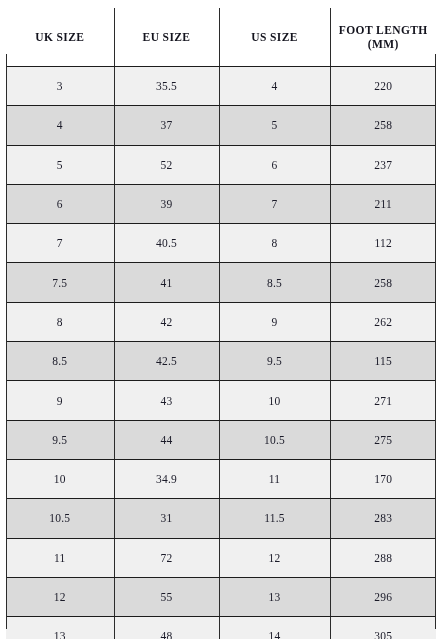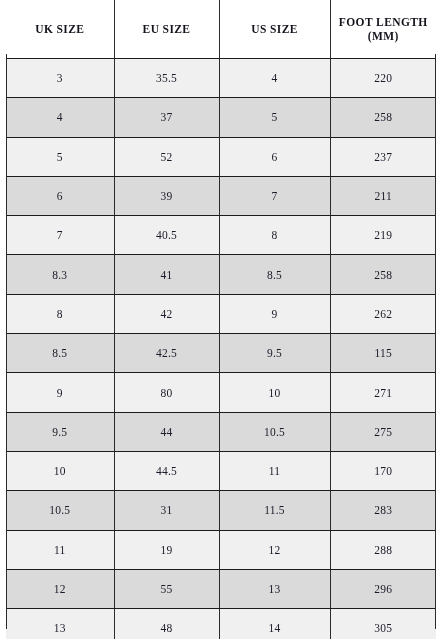--- a/index.html
+++ b/index.html
@@ -13,21 +13,21 @@
     overflow: hidden;
     font-family: "Liberation Serif", "DejaVu Serif", serif;
     color: #1a1a24;
   }
 
   .chart-wrap {
     position: relative;
     width: 442px;
     height: 639px;
     box-sizing: border-box;
-    padding: 0 6px;
+    padding: 8px 6px;
   }
 
   table.size-chart {
     width: 430px;
     border-collapse: collapse;
     table-layout: fixed;
     margin: 0;
   }
 
   table.size-chart col.c-uk  { width: 108px; }
@@ -131,67 +131,67 @@
         <tr class="row-dark">
           <td>6</td>
           <td>39</td>
           <td>7</td>
           <td>211</td>
         </tr>
         <tr class="row-light">
           <td>7</td>
           <td>40.5</td>
           <td>8</td>
-          <td>219</td>
-        </tr>
-        <tr class="row-dark">
-          <td>8.3</td>
+          <td>112</td>
+        </tr>
+        <tr class="row-dark">
+          <td>7.5</td>
           <td>41</td>
           <td>8.5</td>
           <td>258</td>
         </tr>
         <tr class="row-light">
           <td>8</td>
           <td>42</td>
           <td>9</td>
           <td>262</td>
         </tr>
         <tr class="row-dark">
           <td>8.5</td>
           <td>42.5</td>
           <td>9.5</td>
           <td>115</td>
         </tr>
         <tr class="row-light">
           <td>9</td>
-          <td>80</td>
+          <td>43</td>
           <td>10</td>
           <td>271</td>
         </tr>
         <tr class="row-dark">
           <td>9.5</td>
           <td>44</td>
           <td>10.5</td>
           <td>275</td>
         </tr>
         <tr class="row-light">
           <td>10</td>
-          <td>44.5</td>
+          <td>34.9</td>
           <td>11</td>
           <td>170</td>
         </tr>
         <tr class="row-dark">
           <td>10.5</td>
           <td>31</td>
           <td>11.5</td>
           <td>283</td>
         </tr>
         <tr class="row-light">
           <td>11</td>
-          <td>19</td>
+          <td>72</td>
           <td>12</td>
           <td>288</td>
         </tr>
         <tr class="row-dark">
           <td>12</td>
           <td>55</td>
           <td>13</td>
           <td>296</td>
         </tr>
         <tr class="row-light">

